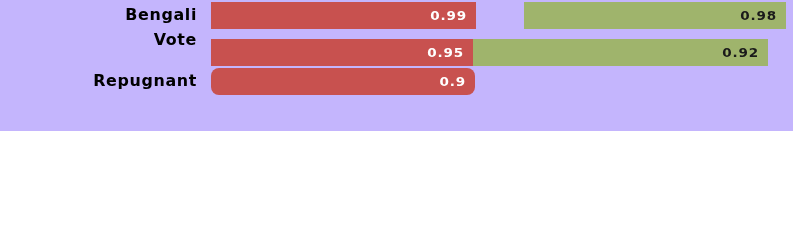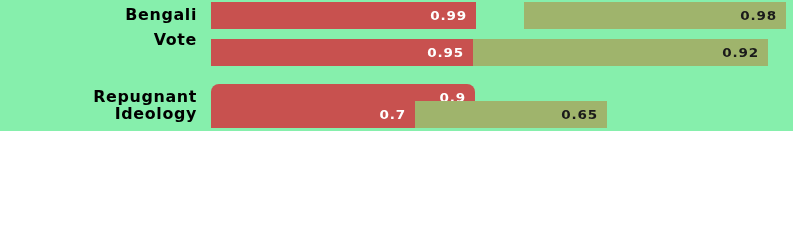--- a/index.html
+++ b/index.html
@@ -12,21 +12,21 @@
     width: 793px;
     height: 131px;
     overflow: hidden;
     font-family: "DejaVu Sans", sans-serif;
   }
 
   #chart-root {
     position: relative;
     width: 793px;
     height: 131px;
-    background: #86efac;
+    background: #c4b5fd;
   }
 
   .bar-row {
     position: absolute;
     left: 0;
     width: 793px;
     display: flex;
     align-items: center;
   }
 
@@ -100,32 +100,21 @@
       <div class="row-label">Vote</div>
       <div class="bar-track" style="left: 211px; width: 557px; margin-top: 23px;">
         <div class="seg seg-neg" style="width: 281px; background: rgb(200, 81, 79);">
           <span class="seg-value" style="color: rgb(255, 255, 255);">0.95</span>
         </div>
         <div class="seg seg-pos" style="width: 316px; background: rgb(159, 180, 108);">
           <span class="seg-value" style="color: rgb(26, 26, 26);">0.92</span>
         </div>
       </div>
     </div>
-    <div class="bar-row" style="top: 84px; height: 27px;">
+    <div class="bar-row" style="top: 68px; height: 27px;">
       <div class="row-label">Repugnant</div>
       <div class="bar-track" style="left: 211px; width: 526px;">
         <div class="seg seg-neg" style="width: 264px; background: rgb(200, 81, 79); border-radius: 8px;">
           <span class="seg-value" style="color: rgb(255, 255, 255);">0.9</span>
         </div>
       </div>
     </div>
-    <div class="bar-row" style="top: 101px; height: 27px;">
-      <div class="row-label">Ideology</div>
-      <div class="bar-track" style="left: 211px; width: 396px;">
-        <div class="seg seg-neg" style="width: 204px; background: rgb(200, 81, 79);">
-          <span class="seg-value" style="color: rgb(255, 255, 255);">0.7</span>
-        </div>
-        <div class="seg seg-pos" style="width: 192px; background: rgb(159, 180, 108);">
-          <span class="seg-value" style="color: rgb(26, 26, 26);">0.65</span>
-        </div>
-      </div>
-    </div>
   </div>
 
 </body></html>

